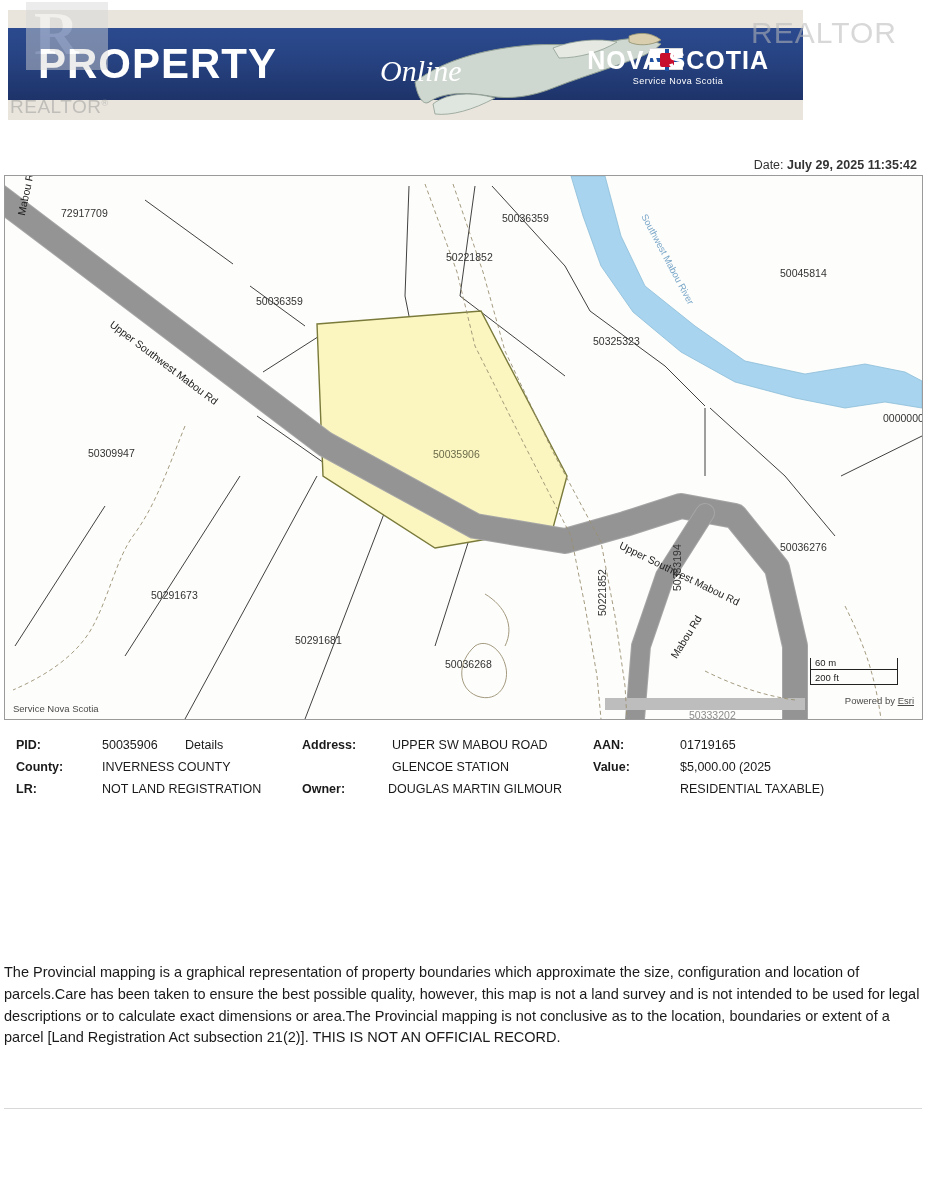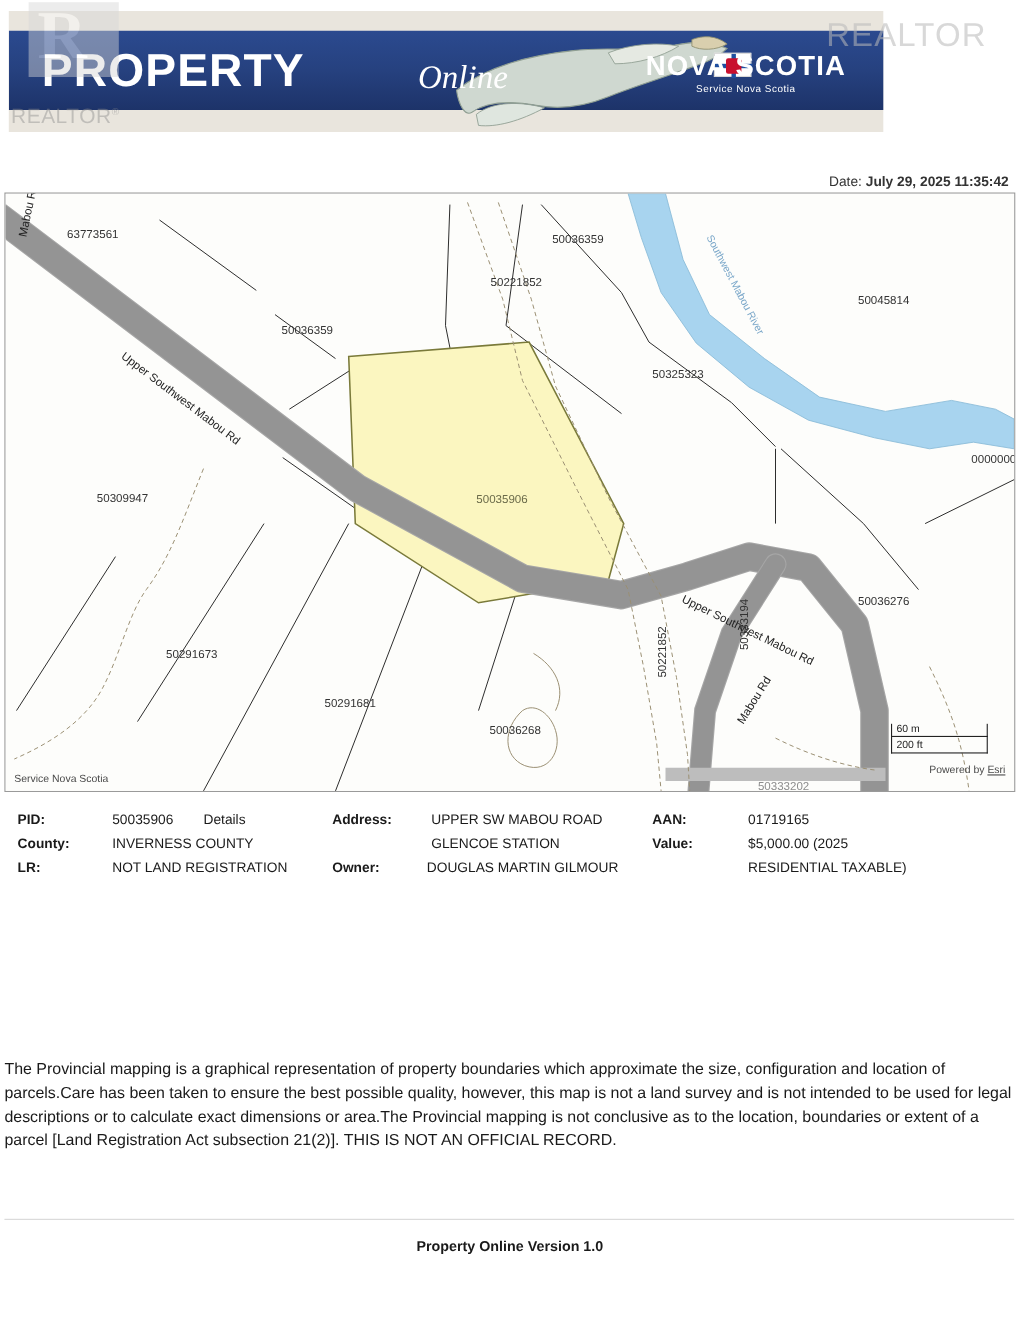--- a/index.html
+++ b/index.html
@@ -237,21 +237,21 @@
         <path d="M180,250 C160,300 150,330 128,360 C112,382 104,420 88,450 C72,480 40,500 8,514"></path>
         <path d="M840,430 C860,470 870,500 876,543"></path>
         <path d="M700,495 C730,510 760,520 790,524"></path>
       </g>
       <g stroke="#9a8f72" stroke-width="0.9" fill="none">
         <path d="M470,470 C452,486 452,512 472,520 C494,528 506,506 500,488 C496,474 482,462 470,470 Z"></path>
         <path d="M480,418 C500,430 510,450 500,470"></path>
       </g>
     </svg>
 
-    <div class="map-lbl pid" style="left:56px; top:31px;">63773561</div>
+    <div class="map-lbl pid" style="left:56px; top:31px;">72917709</div>
     <div class="map-lbl pid" style="left:497px; top:36px;">50036359</div>
     <div class="map-lbl pid" style="left:441px; top:75px;">50221852</div>
     <div class="map-lbl pid" style="left:775px; top:91px;">50045814</div>
     <div class="map-lbl pid" style="left:251px; top:119px;">50036359</div>
     <div class="map-lbl pid" style="left:588px; top:159px;">50325323</div>
     <div class="map-lbl pid" style="left:68px; top:271px;padding-left:15px;">50309947</div>
     <div class="map-lbl subject" style="left:428px; top:272px;">50035906</div>
     <div class="map-lbl pid" style="left:878px; top:236px;">00000000</div>
     <div class="map-lbl pid" style="left:775px; top:365px;">50036276</div>
     <div class="map-lbl pid" style="left:146px; top:413px;">50291673</div>
@@ -306,15 +306,14 @@
     <span class="val" style="left:680px; top:0px;">01719165</span>
 
     <span class="lbl" style="left:593px; top:22px;">Value:</span>
     <span class="val" style="left:680px; top:22px;">$5,000.00 (2025</span>
     <span class="val" style="left:680px; top:44px;">RESIDENTIAL TAXABLE)</span>
   </div>
 
   <div class="disclaimer">The Provincial mapping is a graphical representation of property boundaries which approximate the size, configuration and location of parcels.Care has been taken to ensure the best possible quality, however, this map is not a land survey and is not intended to be used for legal descriptions or to calculate exact dimensions or area.The Provincial mapping is not conclusive as to the location, boundaries or extent of a parcel [Land Registration Act subsection 21(2)]. THIS IS NOT AN OFFICIAL RECORD.</div>
 
   <div class="footer-rule"></div>
-  <div class="footer">Property Online Version 1.0</div>
 
 </div>
 
 </body></html>

